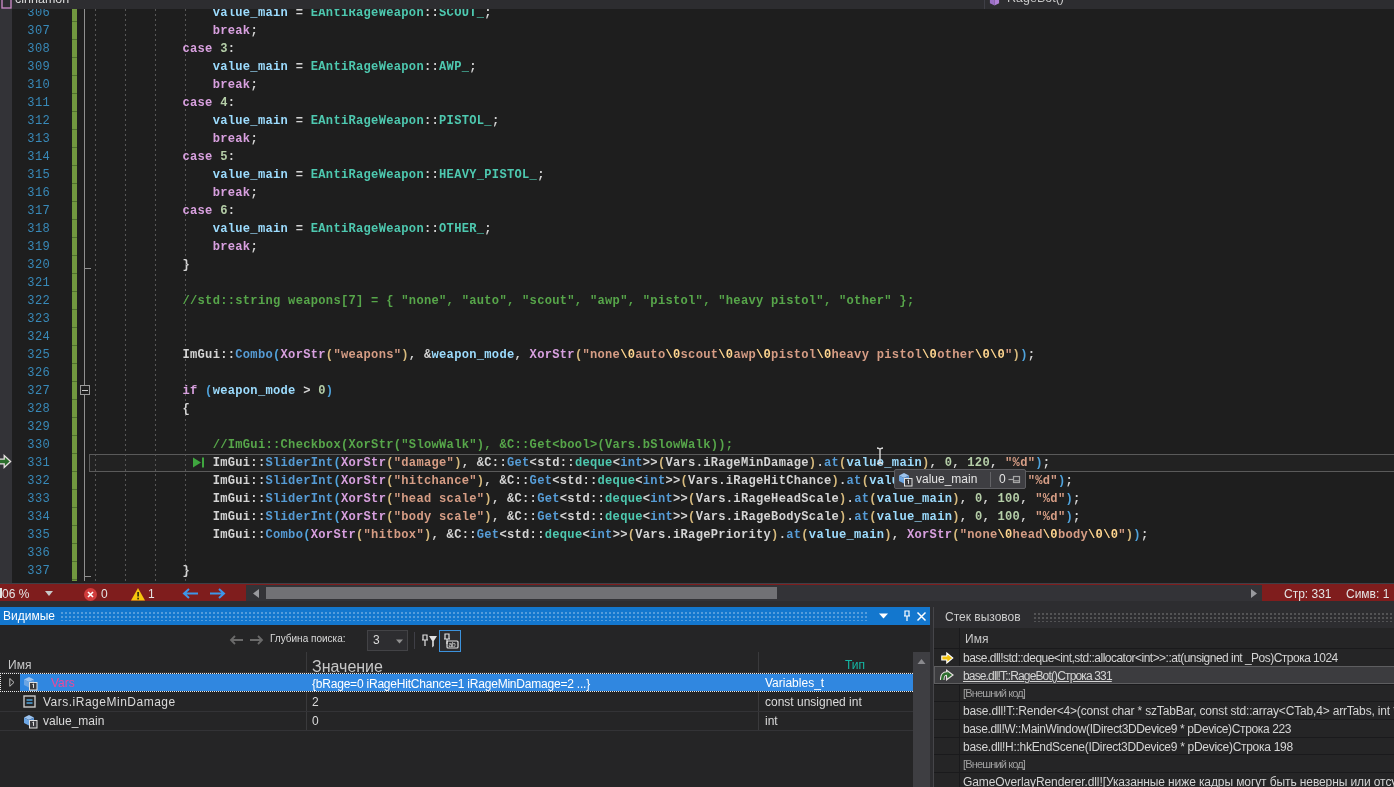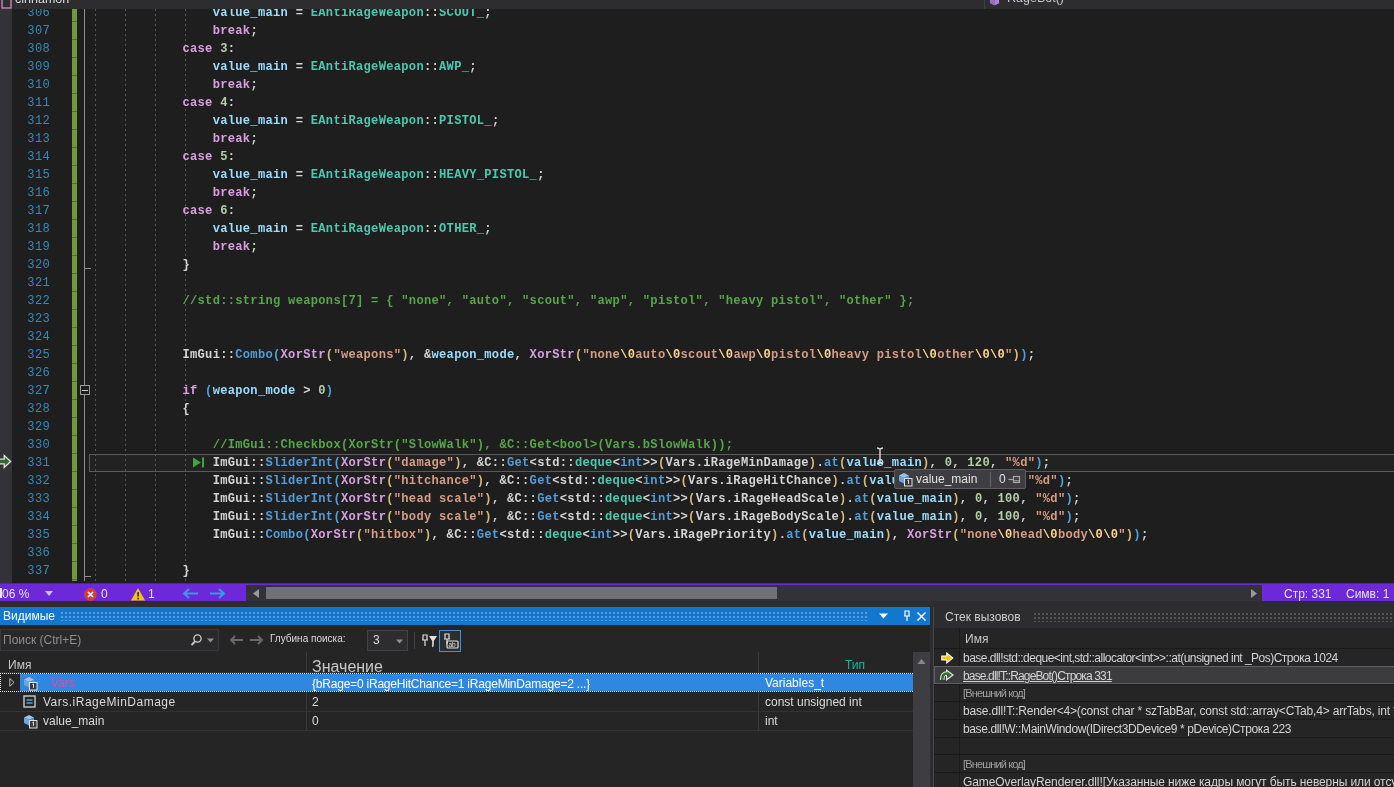--- a/index.html
+++ b/index.html
@@ -150,21 +150,21 @@
   <div class="abs" style="left:15px;top:-8px;font-family:'Liberation Sans';font-size:12.5px;color:#DADADA;">cinnamon</div>
   <div class="abs" style="left:984px;top:0;width:1px;height:9px;background:#3F3F46;"></div>
   <svg class="abs" style="left:989px;top:-6px;" width="11" height="13" viewBox="0 0 12 14">
     <polygon points="1,4 6,1.5 11,4 6,6.5" fill="#C5A1E0"></polygon>
     <polygon points="1,4 6,6.5 6,12.5 1,10" fill="#9A6FC5"></polygon>
     <polygon points="11,4 6,6.5 6,12.5 11,10" fill="#B180D7"></polygon>
   </svg>
   <div class="abs" style="left:1007px;top:-9px;font-family:'Liberation Sans';font-size:12.5px;color:#C8C8C8;">RageBot()</div>
 </div>
 
-<div class="abs" style="left:0;top:583px;width:1394px;height:18px;background:#6d28d9;border-top:1px solid #3F3F46;">
+<div class="abs" style="left:0;top:583px;width:1394px;height:18px;background:#7f1d1d;border-top:1px solid #3F3F46;">
   <div class="abs" style="left:0;top:4px;width:1.5px;height:10px;background:#E4E4E4;"></div>
   <div class="abs ui" style="left:2px;top:2.5px;color:#E4E4E4;">06 %</div>
   <svg class="abs" style="left:45px;top:6px;" width="10" height="8">
       <polygon points="0,1 8,1 4,6" fill="#C8C8C8"></polygon>
     </svg>
   <svg class="abs" style="left:83px;top:2.5px;" width="15" height="15" viewBox="0 0 15 15">
     <circle cx="7.5" cy="7.5" r="6.5" fill="#D13C3C"></circle>
     <path d="M5 5 L10 10 M10 5 L5 10" stroke="#FFF" stroke-width="1.6"></path>
   </svg>
   <div class="abs ui" style="left:101px;top:2.5px;color:#E4E4E4;">0</div>
@@ -204,30 +204,20 @@
         <polygon points="0,0.5 9,0.5 4.5,5.5" fill="#FFF"></polygon>
       </svg>
     <svg class="abs" style="left:901px;top:3px;" width="12" height="13" viewBox="0 0 12 13">
       <path d="M4 1 h4 v5 h-4 z M3 6 h6 M6 6 v5" stroke="#FFF" stroke-width="1.2" fill="none"></path>
     </svg>
     <svg class="abs" style="left:916px;top:4px;" width="11" height="11" viewBox="0 0 11 11">
       <path d="M1.5 1.5 L9.5 9.5 M9.5 1.5 L1.5 9.5" stroke="#FFF" stroke-width="1.5"></path>
     </svg>
   </div>
 
-  <div class="abs" style="left:0;top:22px;width:219px;height:22px;background:#29292B;border:1px solid #39393D;">
-    <div class="abs" style="left:2px;top:3px;font-size:12px;color:#8E8E8E;white-space:nowrap;">Поиск (Ctrl+E)</div>
-    <svg class="abs" style="left:188px;top:3px;" width="15" height="15" viewBox="0 0 15 15">
-      <circle cx="8.5" cy="5.5" r="3.6" fill="none" stroke="#C8C8C8" stroke-width="1.4"></circle>
-      <line x1="6" y1="8.5" x2="2.5" y2="12" stroke="#C8C8C8" stroke-width="1.8"></line>
-    </svg>
-    <svg class="abs" style="left:206px;top:8px;" width="9" height="6">
-        <polygon points="0,0.5 7,0.5 3.5,4.5" fill="#909090"></polygon>
-      </svg>
-  </div>
   <svg class="abs" style="left:228px;top:28px;" width="16" height="10" viewBox="0 0 16 10">
     <path d="M15 5 H3 M7 1 L3 5 L7 9" stroke="#6A6A6A" stroke-width="1.8" fill="none"></path>
   </svg>
   <svg class="abs" style="left:249px;top:28px;" width="16" height="10" viewBox="0 0 16 10">
     <path d="M1 5 H13 M9 1 L13 5 L9 9" stroke="#6A6A6A" stroke-width="1.8" fill="none"></path>
   </svg>
   <div class="abs" style="left:270px;top:26px;font-size:10px;color:#DADADA;white-space:nowrap;">Глубина поиска:</div>
   <div class="abs" style="left:367px;top:23px;width:41px;height:21px;background:#2D2D30;border:1px solid #434346;">
     <div class="abs" style="left:5px;top:2px;font-size:12px;color:#DADADA;">3</div>
     <svg class="abs" style="left:28px;top:8px;" width="9" height="6">
@@ -305,20 +295,21 @@
   </div>
   <div class="abs" style="left:31px;top:25px;font-size:12px;color:#C8C8C8;">Имя</div>
   <div class="abs" style="left:25px;top:21px;width:1px;height:159px;background:#1A1A1C;"></div>
 
   <div class="abs" style="left:0;top:59px;width:461px;height:18px;background:#3C3C3F;border:1px solid #5E5E60;"></div>
   <div class="abs" style="left:29px;top:44px;font-size:12px;color:#D4D4D4;white-space:nowrap;letter-spacing:-0.52px;" id="cs1">base.dll!std::deque&lt;int,std::allocator&lt;int&gt;&gt;::at(unsigned int _Pos)Строка 1024</div>
   <div class="abs" style="left:29px;top:62px;font-size:12px;color:#D4D4D4;white-space:nowrap;letter-spacing:-0.85px;text-decoration:underline;" id="cs2">base.dll!T::RageBot()Строка 331</div>
   <div class="abs" style="left:29px;top:80px;font-size:11px;color:#A0A0A0;white-space:nowrap;letter-spacing:-0.85px;">[Внешний код]</div>
   <div class="abs" style="left:29px;top:97px;font-size:12px;color:#D4D4D4;white-space:nowrap;letter-spacing:-0.17px;" id="cs4">base.dll!T::Render&lt;4&gt;(const char * szTabBar, const std::array&lt;CTab,4&gt; arrTabs, int *</div>
   <div class="abs" style="left:29px;top:115px;font-size:12px;color:#D4D4D4;white-space:nowrap;letter-spacing:-0.37px;" id="cs5">base.dll!W::MainWindow(IDirect3DDevice9 * pDevice)Строка 223</div>
+  <div class="abs" style="left:29px;top:133px;font-size:12px;color:#D4D4D4;white-space:nowrap;letter-spacing:-0.29px;" id="cs6">base.dll!H::hkEndScene(IDirect3DDevice9 * pDevice)Строка 198</div>
   <div class="abs" style="left:29px;top:151px;font-size:11px;color:#A0A0A0;white-space:nowrap;letter-spacing:-0.85px;">[Внешний код]</div>
   <div class="abs" style="left:29px;top:168px;font-size:12px;color:#D4D4D4;white-space:nowrap;letter-spacing:-0.10px;" id="cs8">GameOverlayRenderer.dll![Указанные ниже кадры могут быть неверны или отсу</div>
 
   <div class="abs" style="left:0;top:41px;width:461px;height:1px;background:#1A1A1C;"></div>
   <div class="abs" style="left:0;top:77px;width:461px;height:1px;background:#1A1A1C;"></div>
   <div class="abs" style="left:0;top:94px;width:461px;height:1px;background:#1A1A1C;"></div>
   <div class="abs" style="left:0;top:112px;width:461px;height:1px;background:#1A1A1C;"></div>
   <div class="abs" style="left:0;top:130px;width:461px;height:1px;background:#1A1A1C;"></div>
   <div class="abs" style="left:0;top:147px;width:461px;height:1px;background:#1A1A1C;"></div>
   <div class="abs" style="left:0;top:165px;width:461px;height:1px;background:#1A1A1C;"></div>

